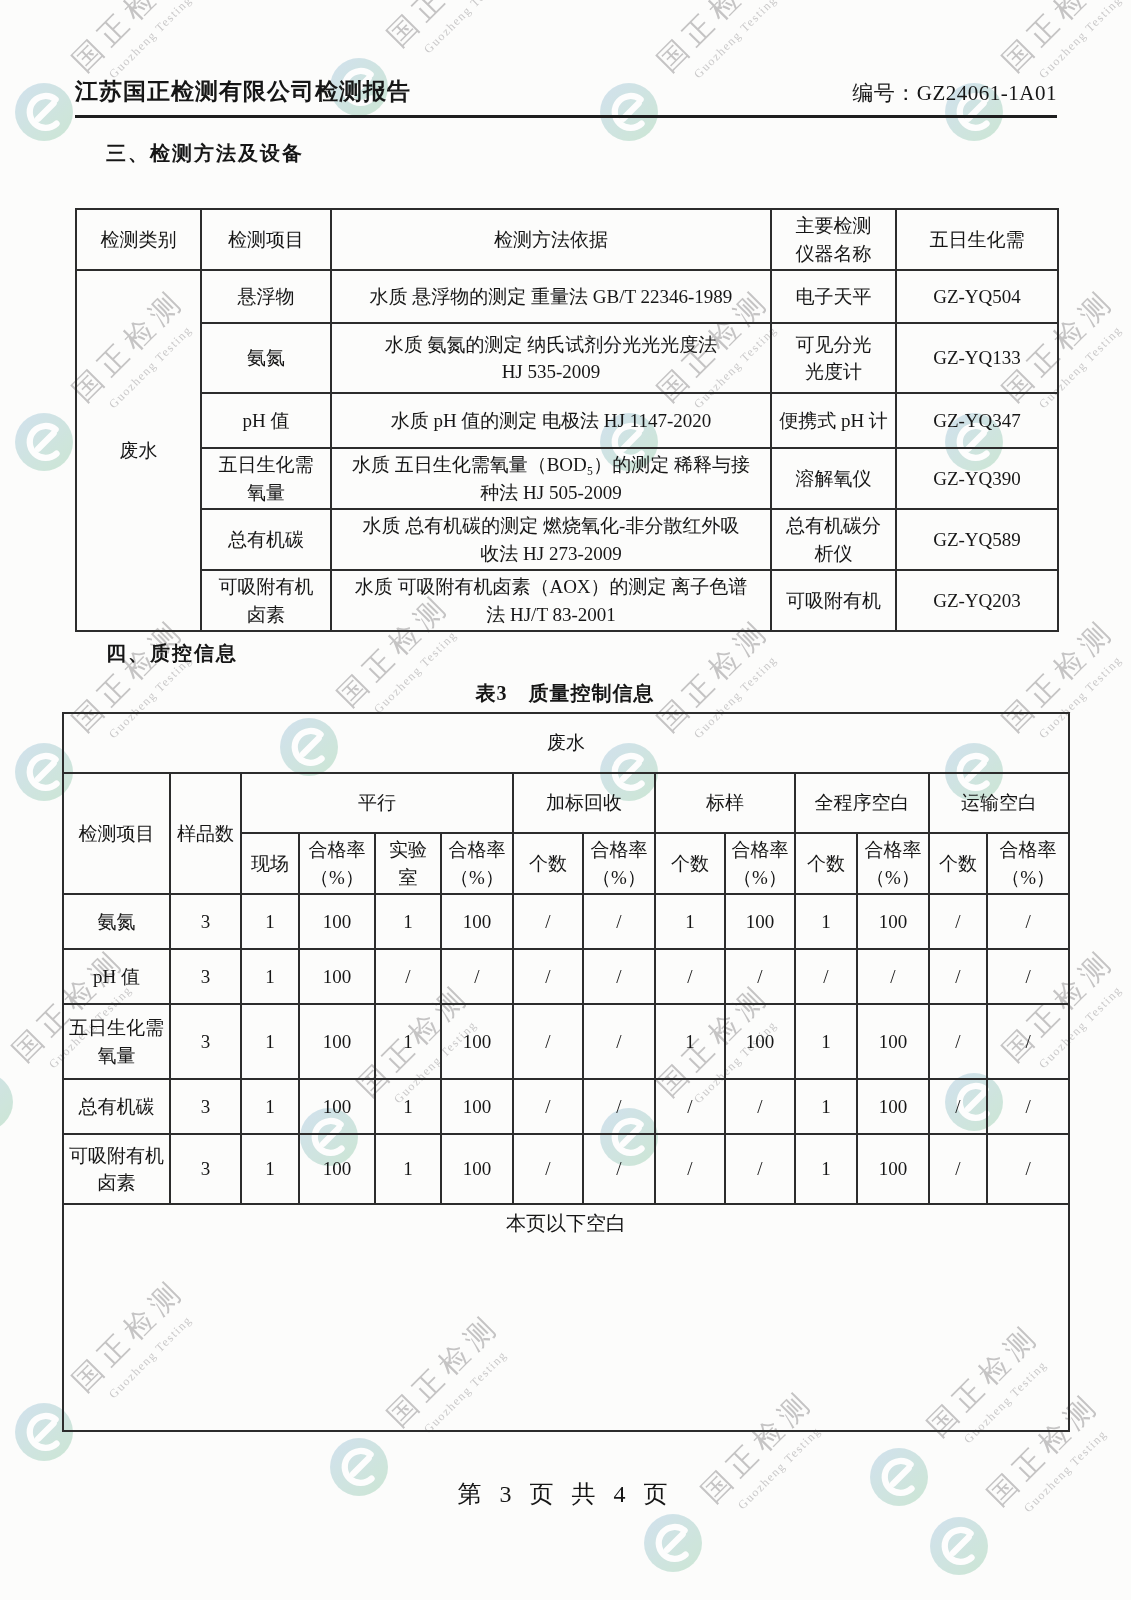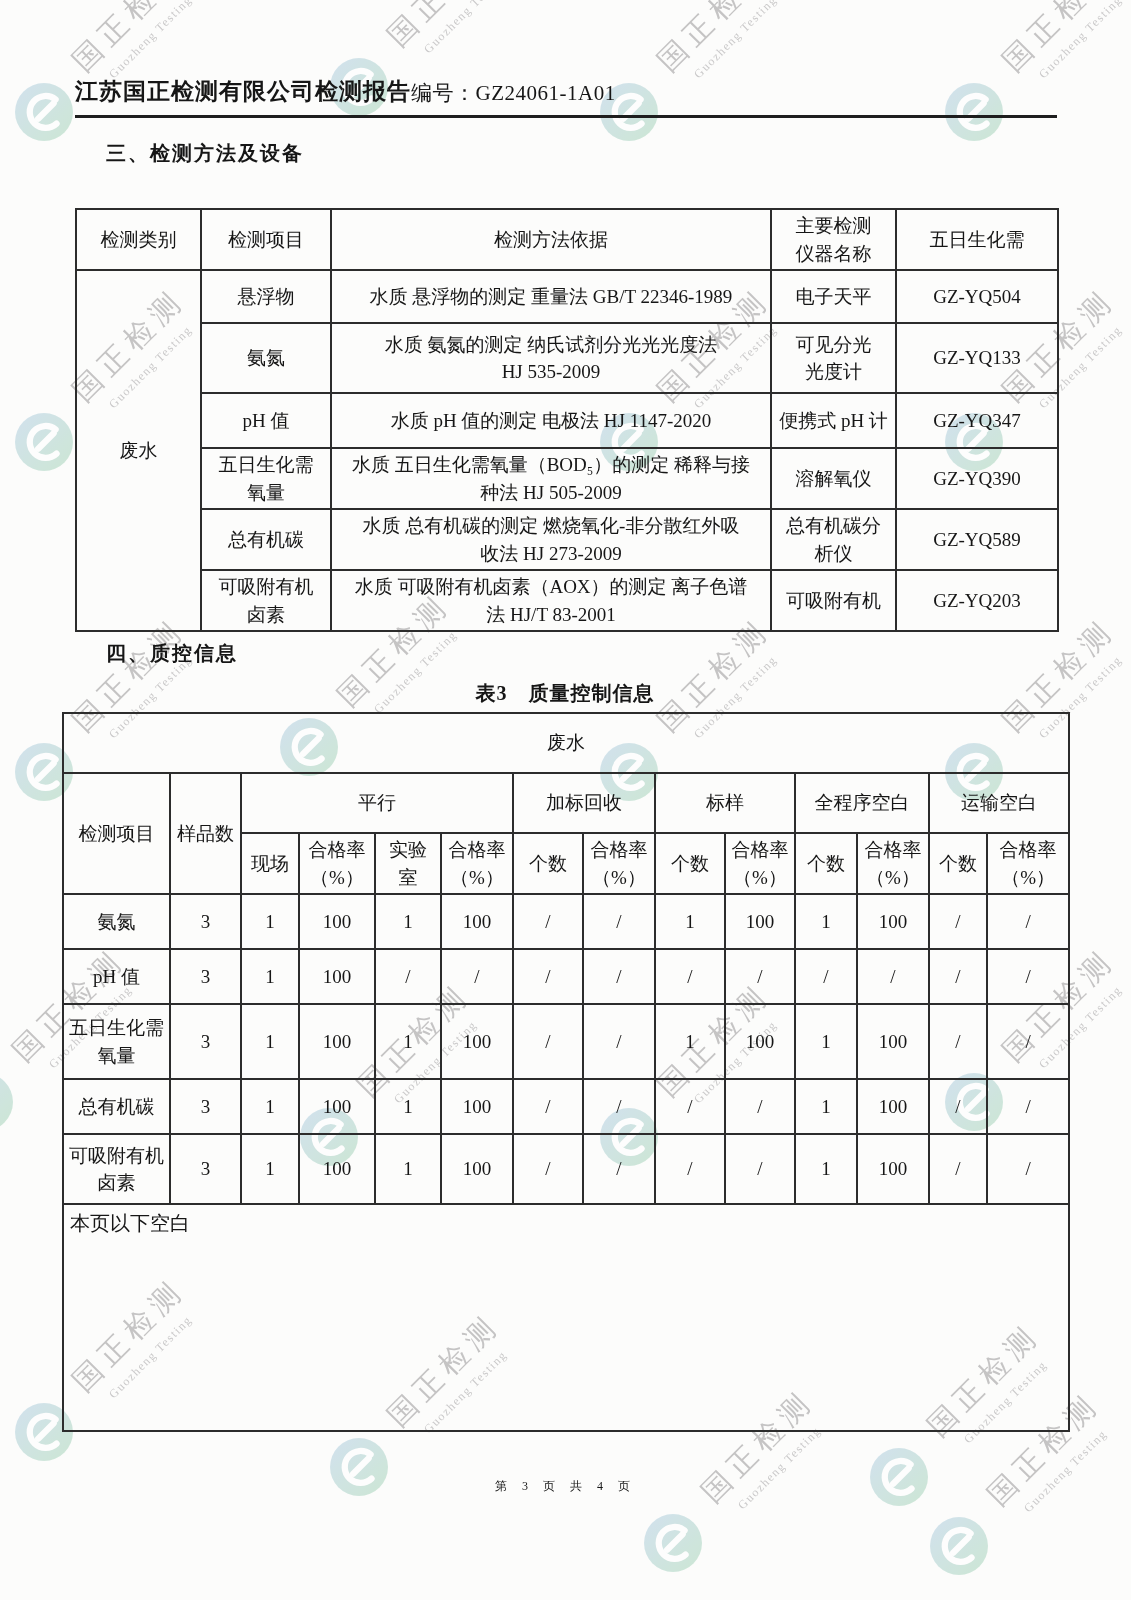--- a/index.html
+++ b/index.html
@@ -15,21 +15,21 @@
   .wm-logo { position:absolute; left:0; top:118px; width:58px; height:58px; opacity:.5; }
   .wm-text {
     position:absolute; left:38px; top:28px; width:165px; text-align:center;
     transform:rotate(-45deg); transform-origin:center;
   }
   .wm-cn { font-size:29px; letter-spacing:7px; color:rgba(152,150,152,.55); white-space:nowrap; }
   .wm-en { font-size:12px; letter-spacing:1.5px; color:rgba(152,150,152,.5); white-space:nowrap; margin-top:3px; }
   
   .header {
     position:absolute; left:75px; top:76px; width:982px; z-index:1;
-    display:flex; align-items:flex-end;
+    display:flex; justify-content:space-between; align-items:flex-end;
     border-bottom:3px solid #1e1e1e; padding-bottom:8px;
   }
   .header .title { font-size:23px; font-weight:bold; letter-spacing:1px; }
   .header .docno { font-size:21px; letter-spacing:.5px; }
   
   .sec-heading { position:absolute; left:106px; z-index:1; font-size:20px; font-weight:bold; letter-spacing:2px; }
   .s3 { top:140px; } .s4 { top:640px; }
   .caption { position:absolute; z-index:1; font-size:20px; font-weight:bold; text-align:center; letter-spacing:1px; }
   .cap2 { left:75px; top:172px; width:982px; }
   .cap3 { left:62px; top:680px; width:1006px; }
@@ -43,23 +43,23 @@
   .t2 { left:75px; top:208px; width:982px; }
   .t2 thead tr { height:56px; }
   .t2 tbody tr:nth-child(1){height:53px;} .t2 tbody tr:nth-child(2){height:70px;}
   .t2 tbody tr:nth-child(3){height:55px;} .t2 tbody tr:nth-child(4){height:60px;}
   .t2 tbody tr:nth-child(5){height:55px;} .t2 tbody tr:nth-child(6){height:55px;}
   .t3 { left:62px; top:712px; width:1006px; }
   .t3 tr:nth-child(1){height:60px;} .t3 tr:nth-child(2){height:60px;}
   .t3 tr:nth-child(3){height:48px;}
   .t3 tr:nth-child(4),.t3 tr:nth-child(5),.t3 tr:nth-child(7){height:55px;}
   .t3 tr:nth-child(6){height:75px;} .t3 tr:nth-child(8){height:70px;}
-  .t3 tr.blank-row td { height:217px; text-align:left; vertical-align:top; padding:4px 6px; font-size:20px; }
+  .t3 tr.blank-row td { height:217px; text-align:center; vertical-align:top; padding:4px 22px; font-size:20px; }
   
-  .footer { position:absolute; left:0; top:1478px; width:100%; z-index:1; text-align:center; font-size:12px; letter-spacing:6px; }
+  .footer { position:absolute; left:0; top:1478px; width:100%; z-index:1; text-align:center; font-size:24px; letter-spacing:6px; }
 </style>
 </head>
 <body>
 
 <div class="page">
 
   <svg width="0" height="0" style="position:absolute" aria-hidden="true">
     <defs>
       <linearGradient id="wmgrad" x1="0" y1="0" x2="1" y2="1">
         <stop offset="0" stop-color="#a9c8e2"></stop>

